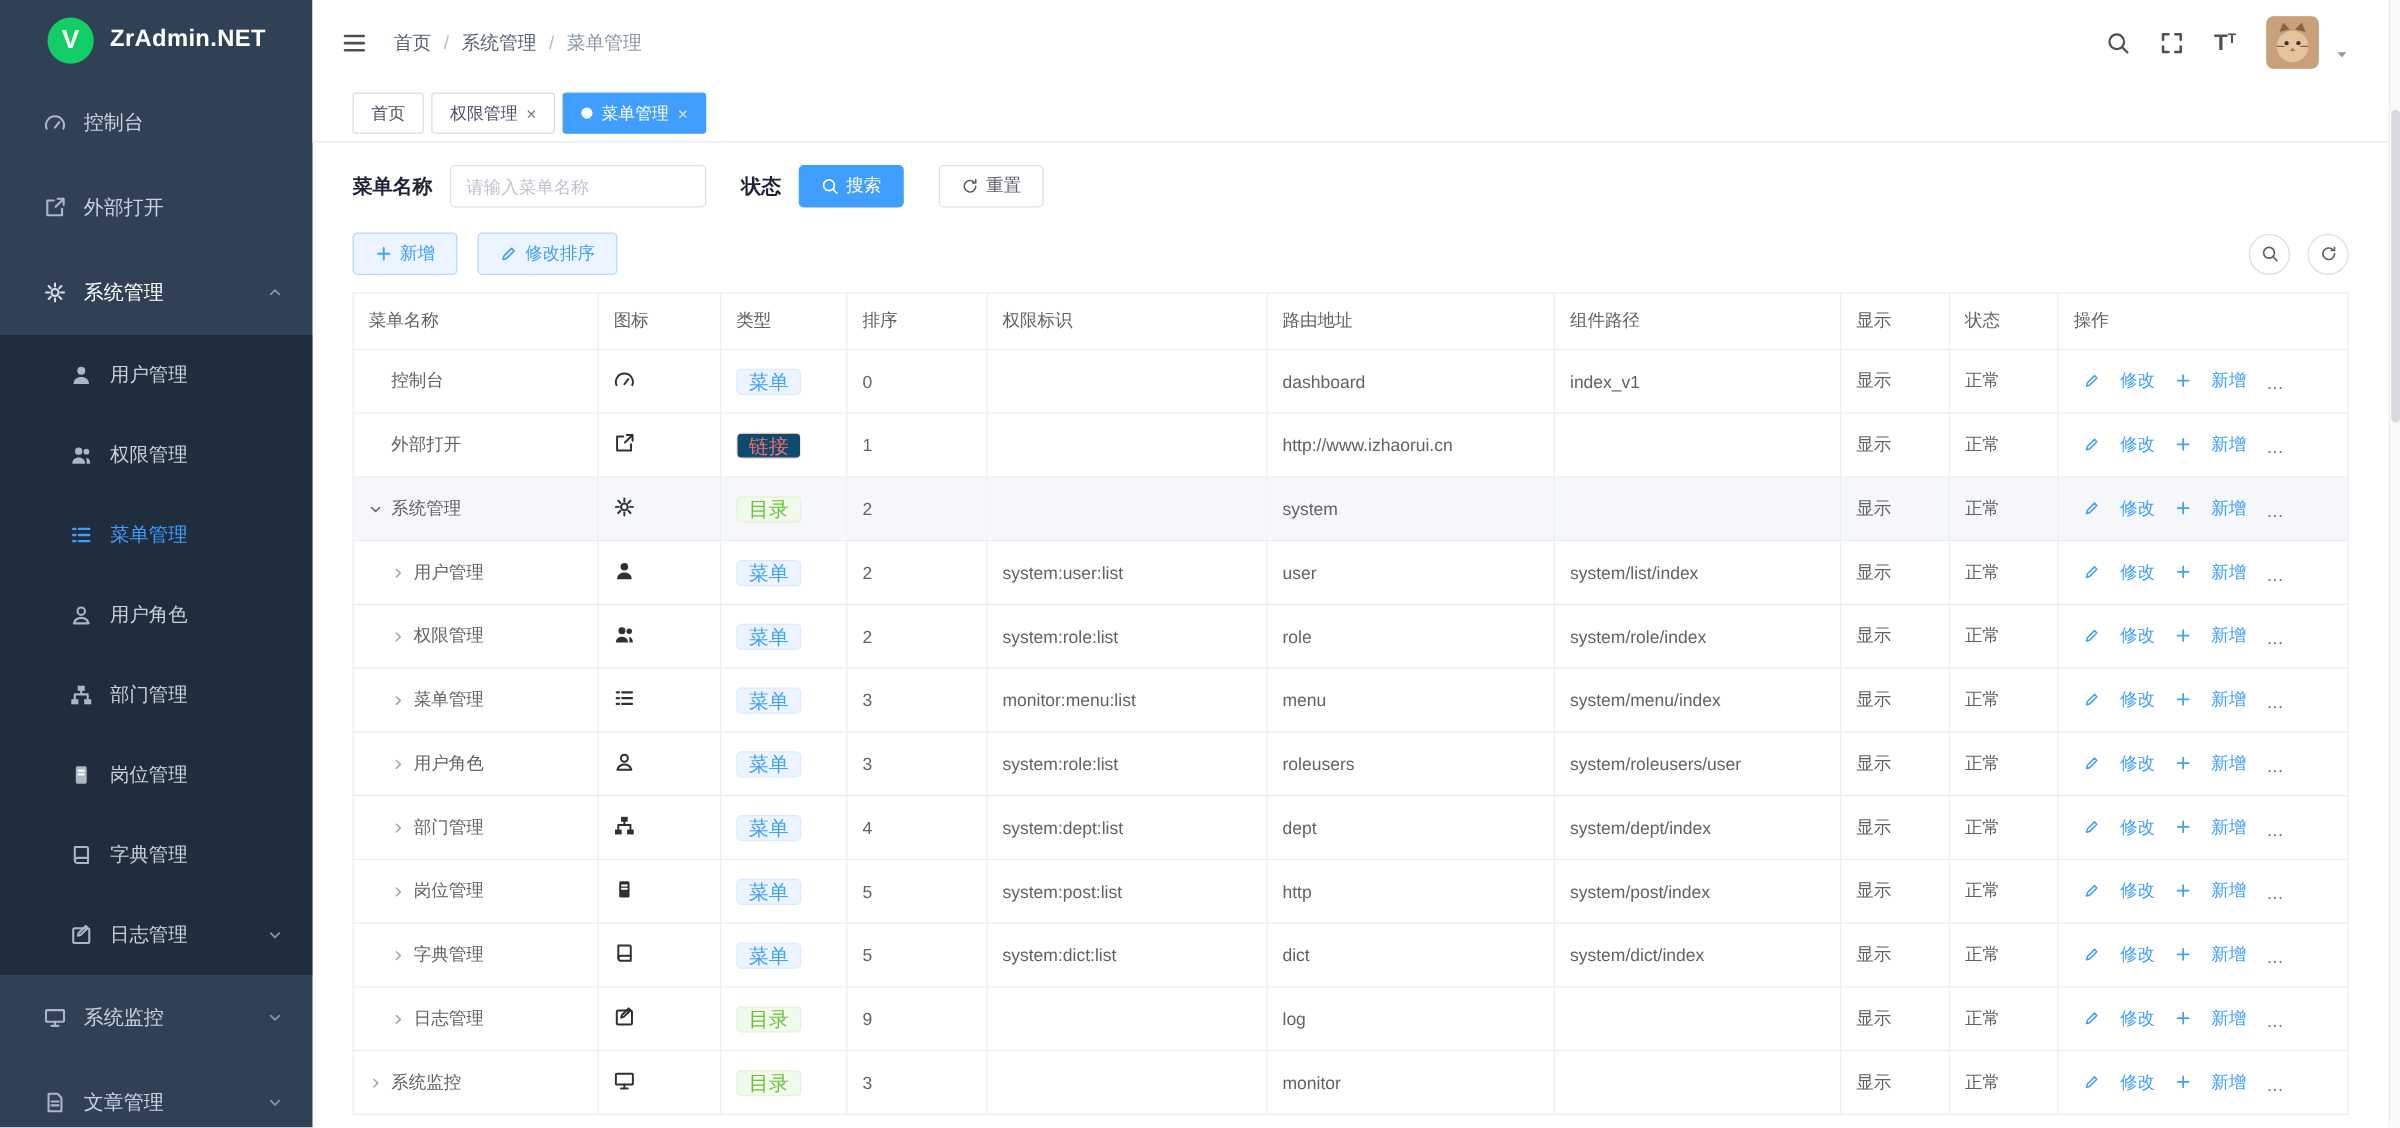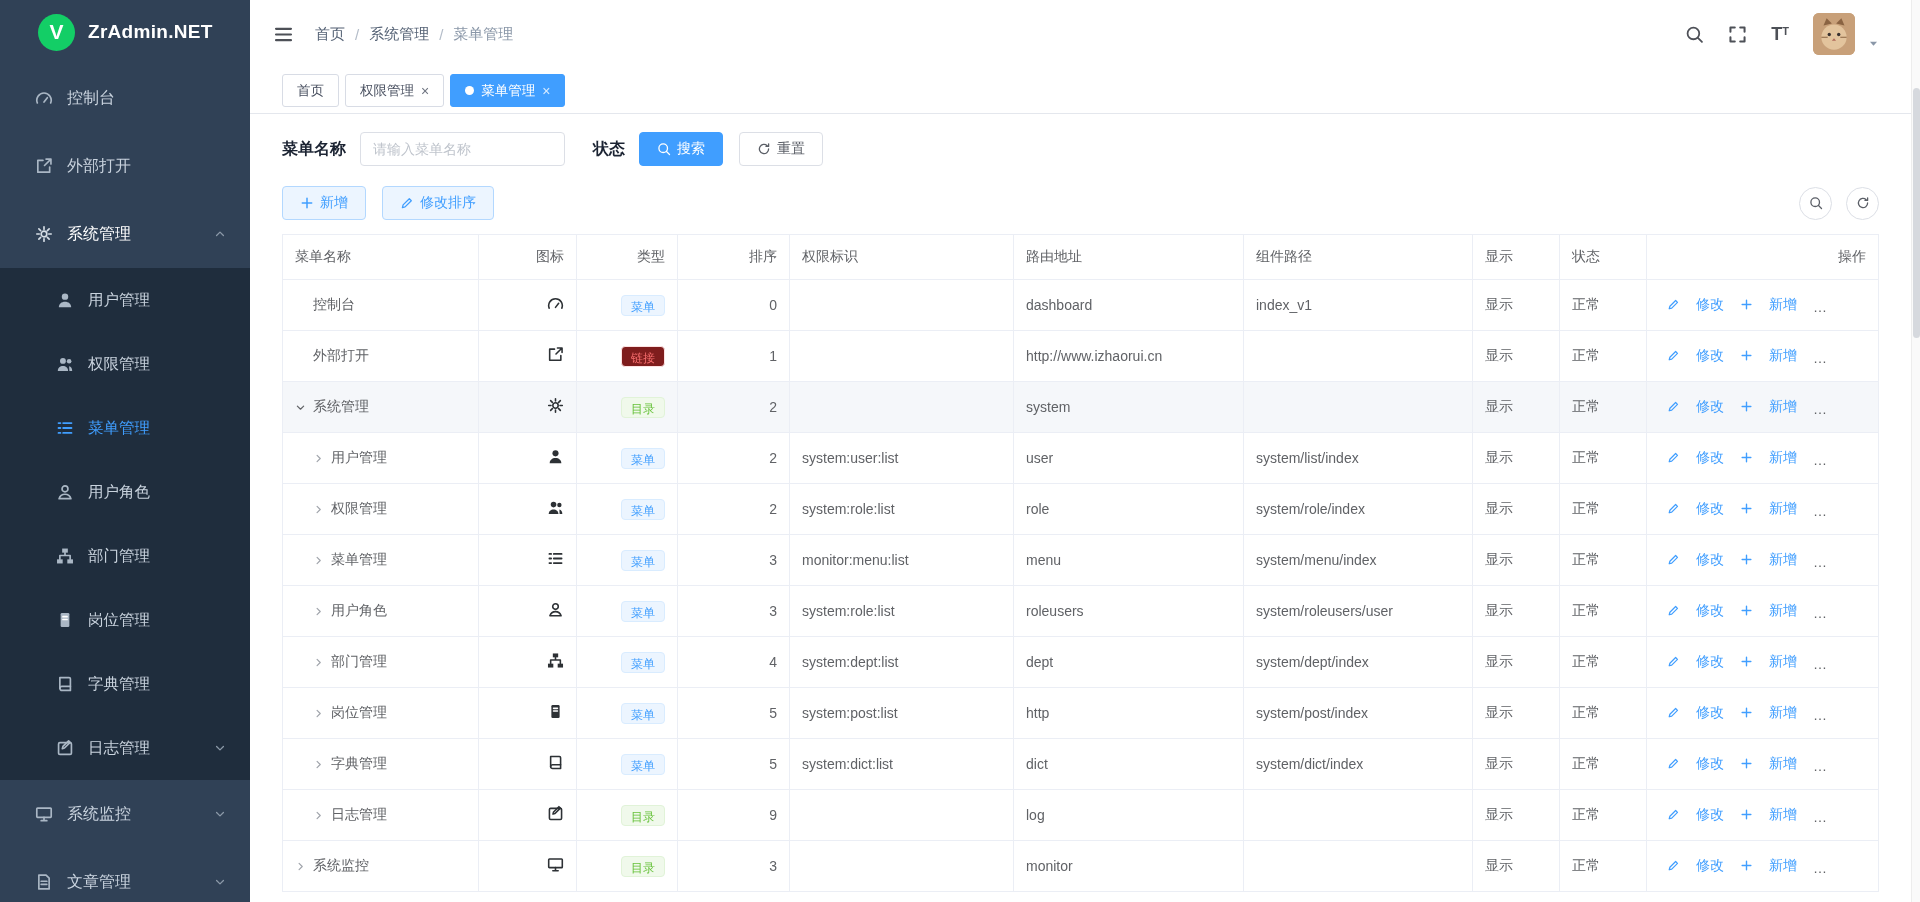--- a/index.html
+++ b/index.html
@@ -46,42 +46,42 @@
 .input,.select-input{height:34px;border:1px solid #dcdfe6;border-radius:4px;padding:16px 12px;font-size:14px;color:#606266;outline:none;background:#fff;font-family:inherit}
 .input{width:205px;margin-right:14px}
 .input::placeholder,.select-input::placeholder{color:#bfc4cc}
 .select{position:relative;width:235px;margin-right:16px}
 .select-input{width:100%;padding-right:28px;cursor:pointer}
 .sel-arrow{position:absolute;right:9px;top:10px;color:#c0c4cc;font-size:13px;display:inline-flex}
 .btn{display:inline-flex;align-items:center;gap:6px;height:34px;padding:0 17px;border-radius:4px;border:1px solid #dcdfe6;background:#fff;color:#5a5e66;font-size:14px;cursor:pointer;font-family:inherit;white-space:nowrap}
 .btn .b-icon{font-size:14px;display:inline-flex}
 .btn.primary{background:#409eff;border-color:#409eff;color:#fff}
 .btn.plain{background:#ecf5ff;border-color:#b3d8ff;color:#409eff}
-.btn.reset{margin-left:2px}
+.btn.reset{margin-left:14px}
 
 .toolbar{display:flex;align-items:center;gap:16px;padding:20px 41px 0 32px}
 .toolbar-right{margin-left:auto;display:flex;gap:14px}
 .circle-btn{width:33px;height:33px;border-radius:50%;border:1px solid #dcdfe6;display:inline-flex;align-items:center;justify-content:center;color:#5a5e66;font-size:14px;background:#fff;cursor:pointer}
 
 .table-wrap{margin:14px 41px 0 32px}
 table{width:100%;border-collapse:collapse;table-layout:fixed}
 th{height:45px;font-weight:normal;color:#606266;font-size:14px;background:#fff}
 td{height:51px;font-size:14px;color:#606266;background:#fff}
 th,td{border:1px solid #ebeef5;padding:0 12px;white-space:nowrap;overflow:hidden;text-overflow:ellipsis}
 th.l,td.l{text-align:left}
-th.c,td.c{text-align:right}
+th.c,td.c{text-align:left}
 tr.hl td{background:#f5f7fa}
 .name-flex{display:flex;align-items:center}
 .indent{display:inline-block;flex:none}
 .tree-caret{width:18px;flex:none;display:inline-flex;align-items:center;font-size:11px;color:#a0a4ab}
 .tree-caret.open{color:#606266}
 .t-icon{font-size:17px;color:#2d3135;display:inline-flex}
-.tag{display:inline-block;height:21px;line-height:22px;padding:0 9px;border-radius:4px;font-size:12px;border:1px solid}
+.tag{display:inline-block;height:21px;line-height:22px;padding:0 9px;border-radius:4px;font-size:16px;border:1px solid}
 .tag-menu{color:#409eff;background:#ecf5ff;border-color:#d9ecff}
-.tag-link{color:#f56c6c;background:#7f1d1d;border-color:#fde2e2}
+.tag-link{color:#f56c6c;background:#0c4a6e;border-color:#fde2e2}
 .tag-dir{color:#67c23a;background:#f0f9eb;border-color:#e1f3d8}
 .op{color:#409eff;display:inline-flex;align-items:center;gap:16px;margin:0 8px;font-size:14px;cursor:pointer;text-decoration:none}
 .op-i{font-size:13px;display:inline-flex}
 [data-icon] svg{display:block}
 
 .scrollbar{position:absolute;right:0;top:0;width:9px;height:100%;background:#fafafa;border-left:1px solid #ededed}
 .thumb{position:absolute;top:88px;left:1px;width:7px;height:250px;border-radius:4px;background:#d6d9de}
 </style>
 </head>
 <body>

